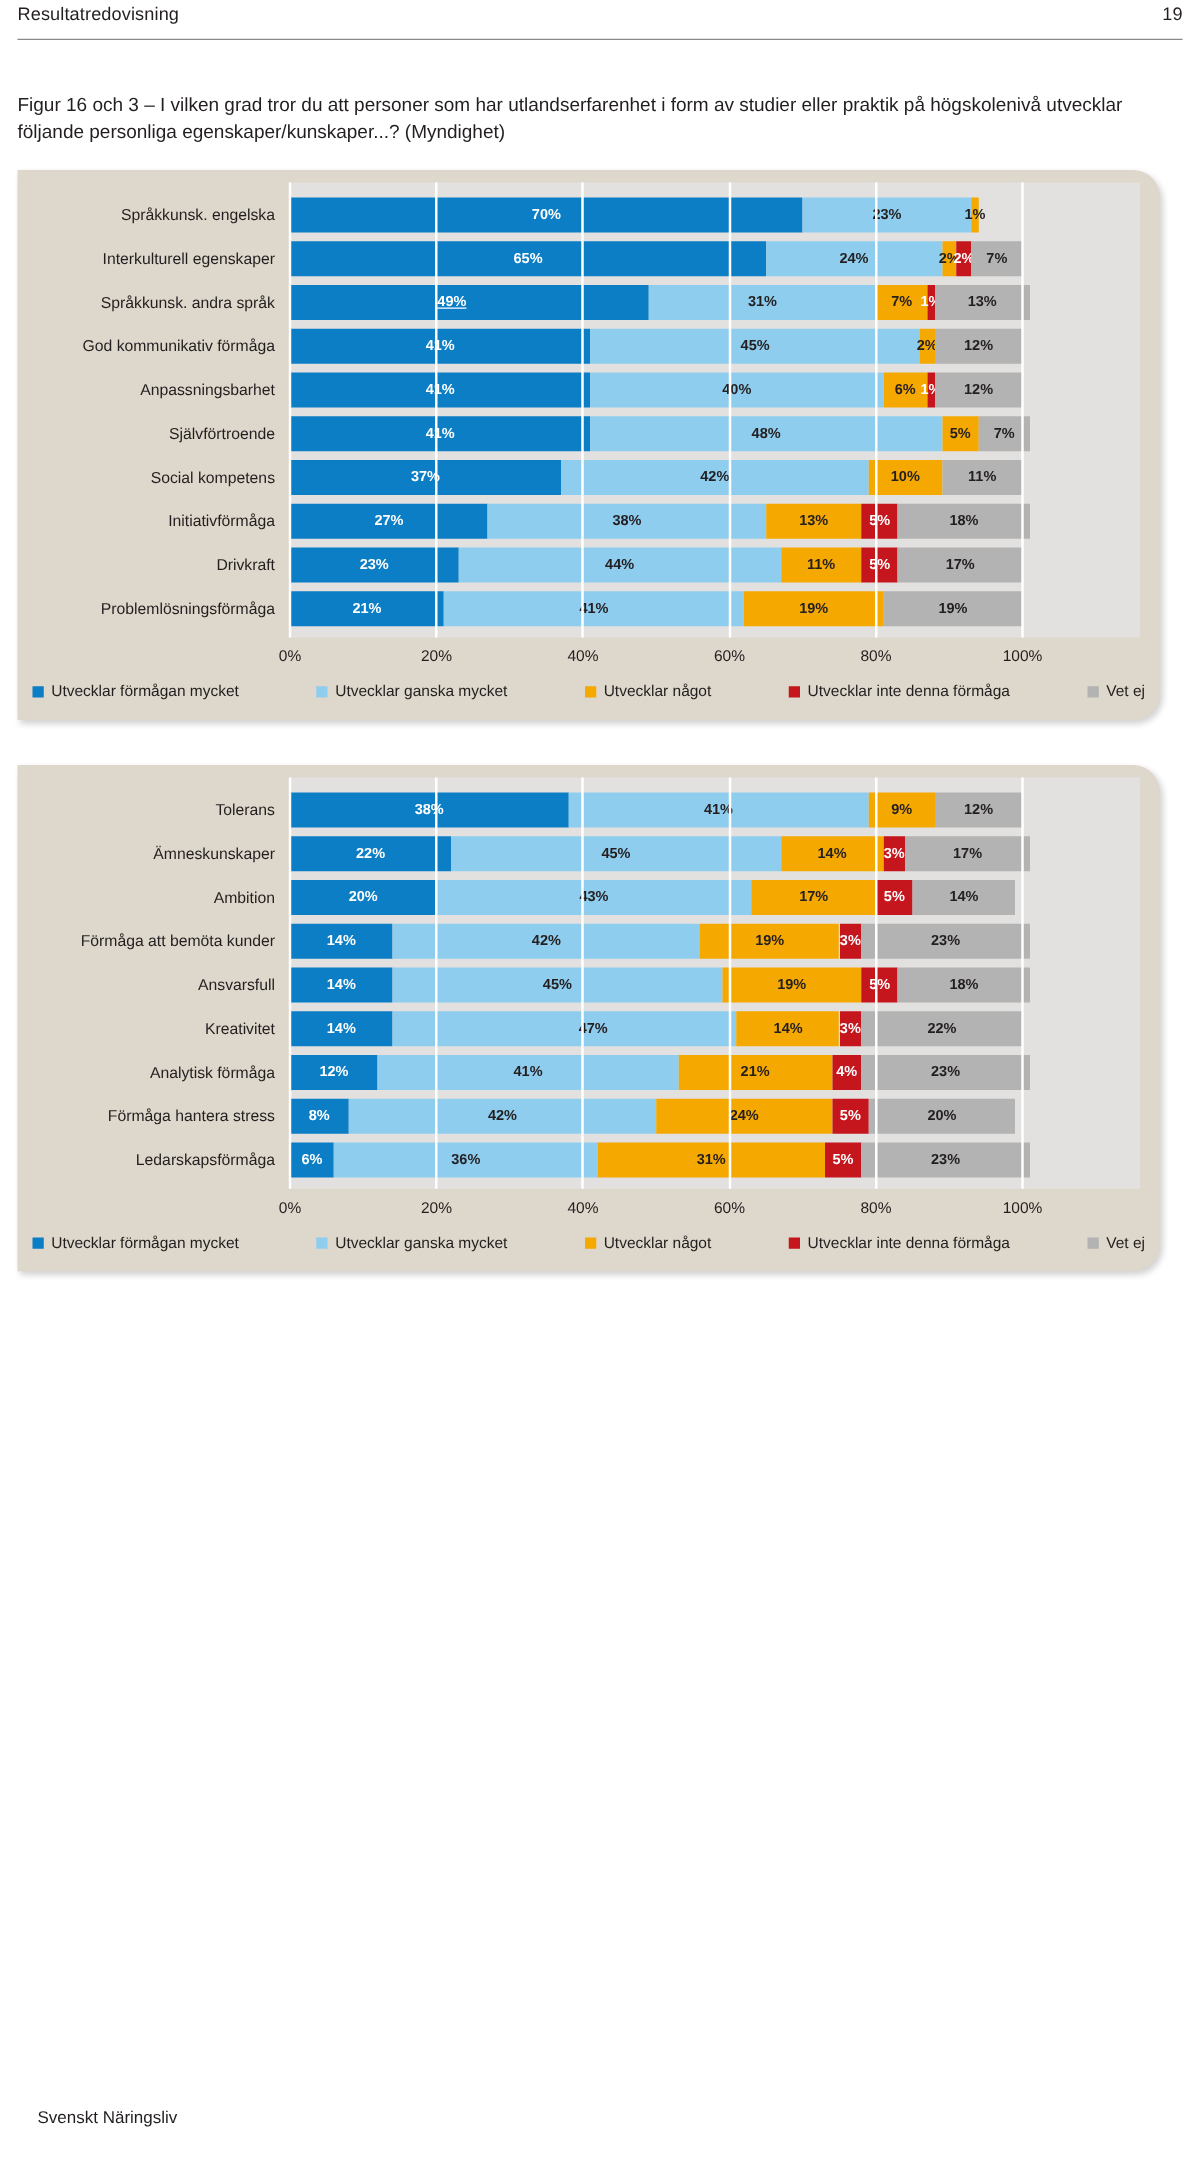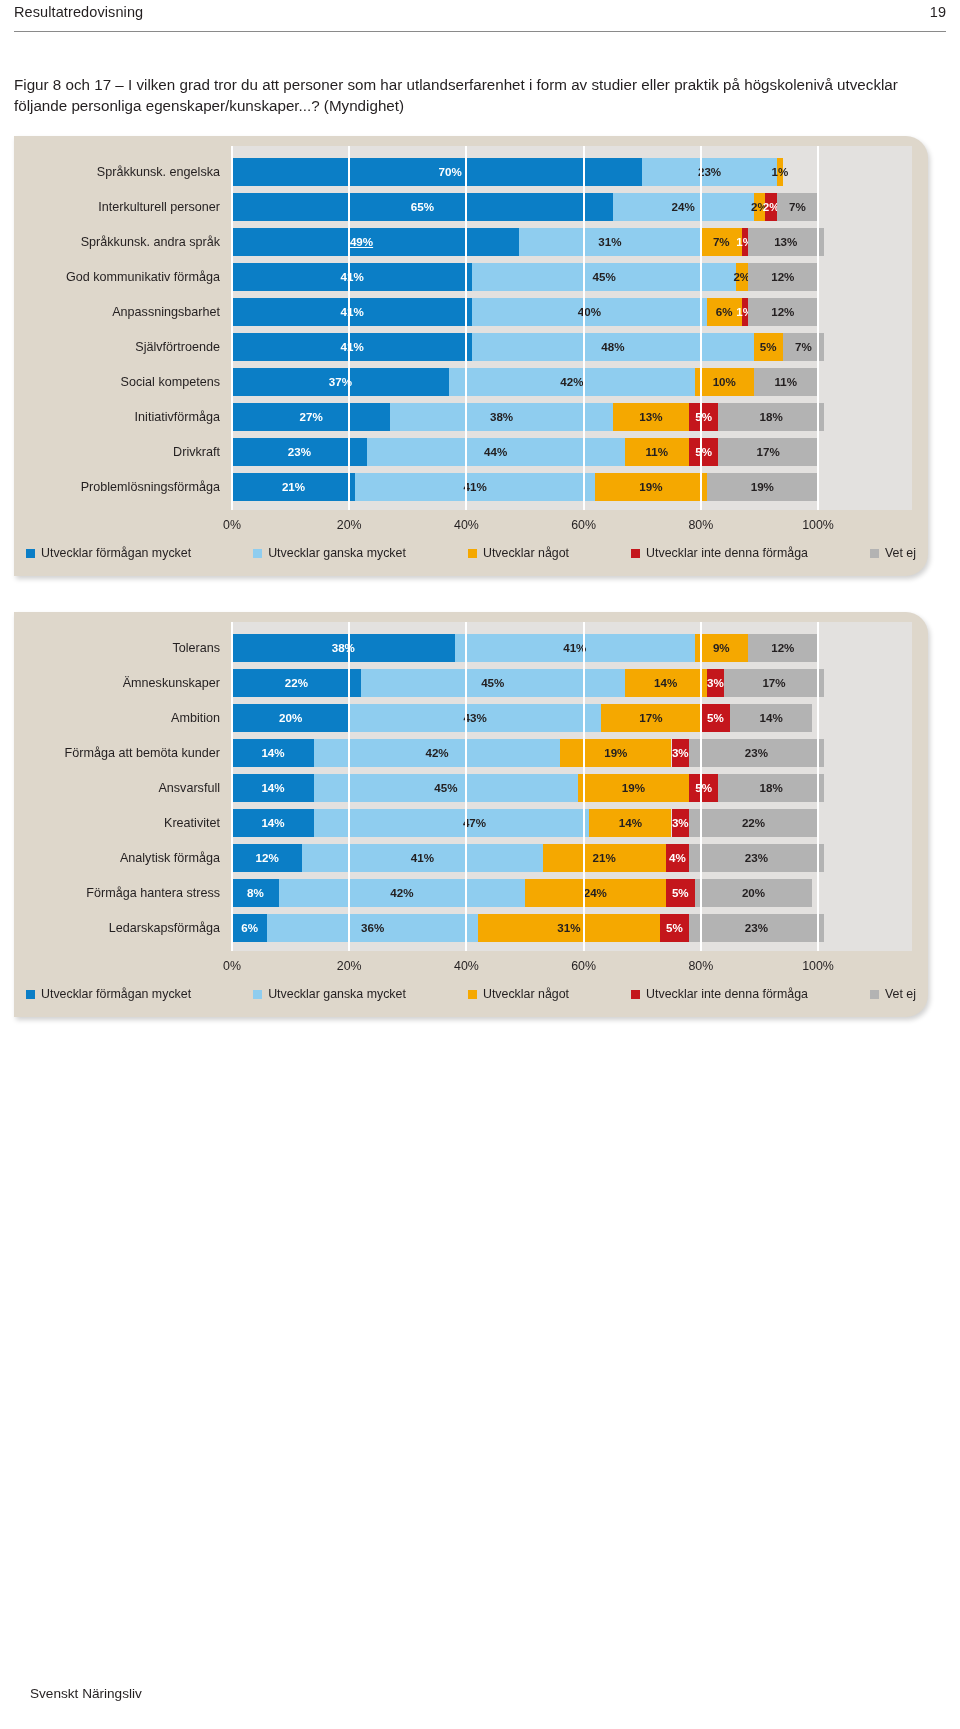--- a/index.html
+++ b/index.html
@@ -182,38 +182,38 @@
 </style>
 </head>
 <body>
 
 <div class="page-header">
   <div class="hdr-title">Resultatredovisning</div>
   <div class="hdr-page">19</div>
   <div class="hdr-rule"></div>
 </div>
 
-<div class="fig-caption">Figur 8 och 17 – I vilken grad tror du att personer som har utlandserfarenhet i form av studier eller praktik på högskolenivå utvecklar följande personliga egenskaper/kunskaper...? (Myndighet)</div>
+<div class="fig-caption">Figur 16 och 3 – I vilken grad tror du att personer som har utlandserfarenhet i form av studier eller praktik på högskolenivå utvecklar följande personliga egenskaper/kunskaper...? (Myndighet)</div>
 
 <div class="chart" id="chart-1" style="height: 440px;">
   <div class="plot" style="height: 364px; bottom: auto;">
     <div class="rows">
         <div class="row" style="top: 12px;">
           <div class="row-label" style="padding-right: 12px;">Språkkunsk. engelska</div>
           <div class="bar">
             <div class="seg" style="left: 0px; width: 410.2px; background: rgb(11, 126, 198);"></div>
-            <div class="seg-val" style="left: 13px; width: 410.2px; color: rgb(255, 255, 255);">70%</div>
+            <div class="seg-val" style="left: 0px; width: 410.2px; color: rgb(255, 255, 255);">70%</div>
             <div class="seg" style="left: 410.2px; width: 134.78px; background: rgb(143, 205, 239);"></div>
             <div class="seg-val" style="left: 410.2px; width: 134.78px; color: rgb(35, 31, 32);">23%</div>
             <div class="seg" style="left: 544.98px; width: 5.86px; background: rgb(245, 168, 0);"></div>
             <div class="seg-val" style="left: 537.31px; width: 21.2px; color: rgb(35, 31, 32);">1%</div>
           </div>
         </div>
         <div class="row" style="top: 47px;">
-          <div class="row-label" style="padding-right: 12px;">Interkulturell personer</div>
+          <div class="row-label" style="padding-right: 12px;">Interkulturell egenskaper</div>
           <div class="bar">
             <div class="seg" style="left: 0px; width: 380.9px; background: rgb(11, 126, 198);"></div>
             <div class="seg-val" style="left: 0px; width: 380.9px; color: rgb(255, 255, 255);">65%</div>
             <div class="seg" style="left: 380.9px; width: 140.64px; background: rgb(143, 205, 239);"></div>
             <div class="seg-val" style="left: 380.9px; width: 140.64px; color: rgb(35, 31, 32);">24%</div>
             <div class="seg" style="left: 521.54px; width: 11.72px; background: rgb(245, 168, 0);"></div>
             <div class="seg-val" style="left: 516.8px; width: 21.2px; color: rgb(35, 31, 32);">2%</div>
             <div class="seg" style="left: 533.26px; width: 11.72px; background: rgb(196, 22, 28);"></div>
             <div class="seg-val" style="left: 528.52px; width: 21.2px; color: rgb(255, 255, 255);">2%</div>
             <div class="seg" style="left: 544.98px; width: 41.02px; background: rgb(179, 179, 179);"></div>

